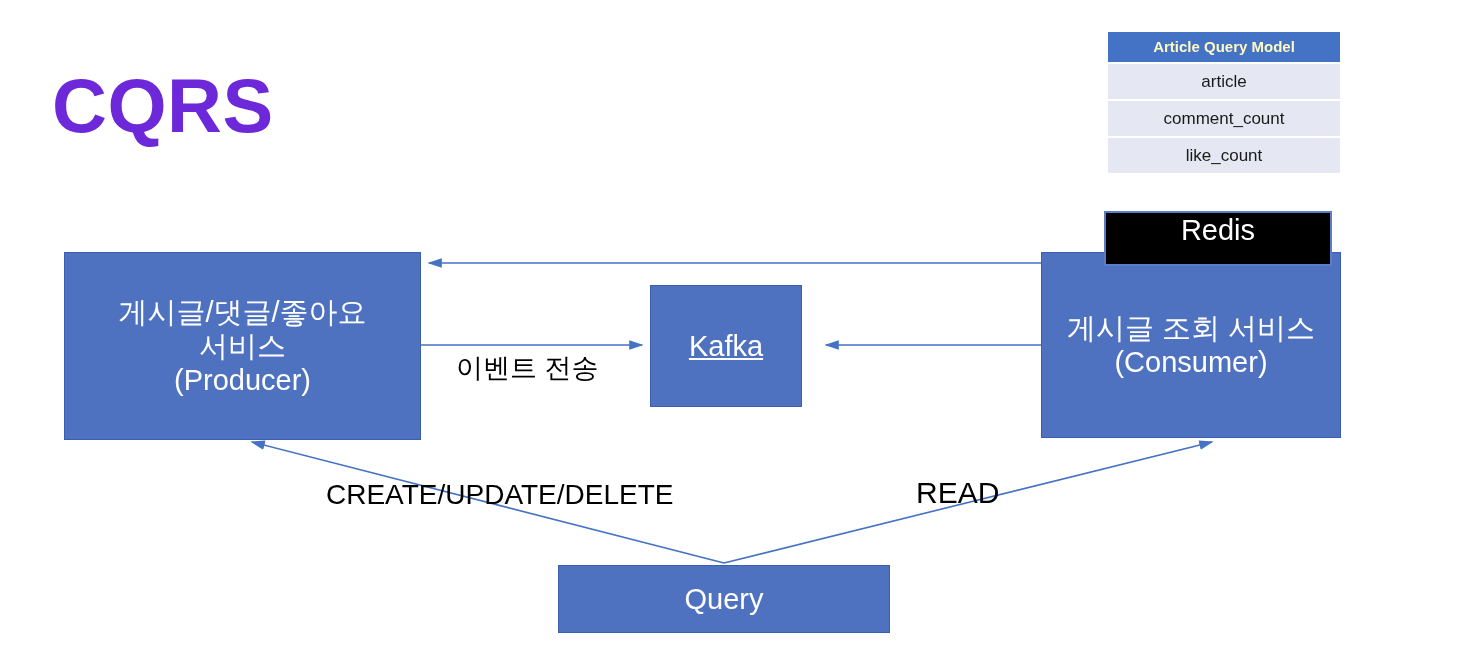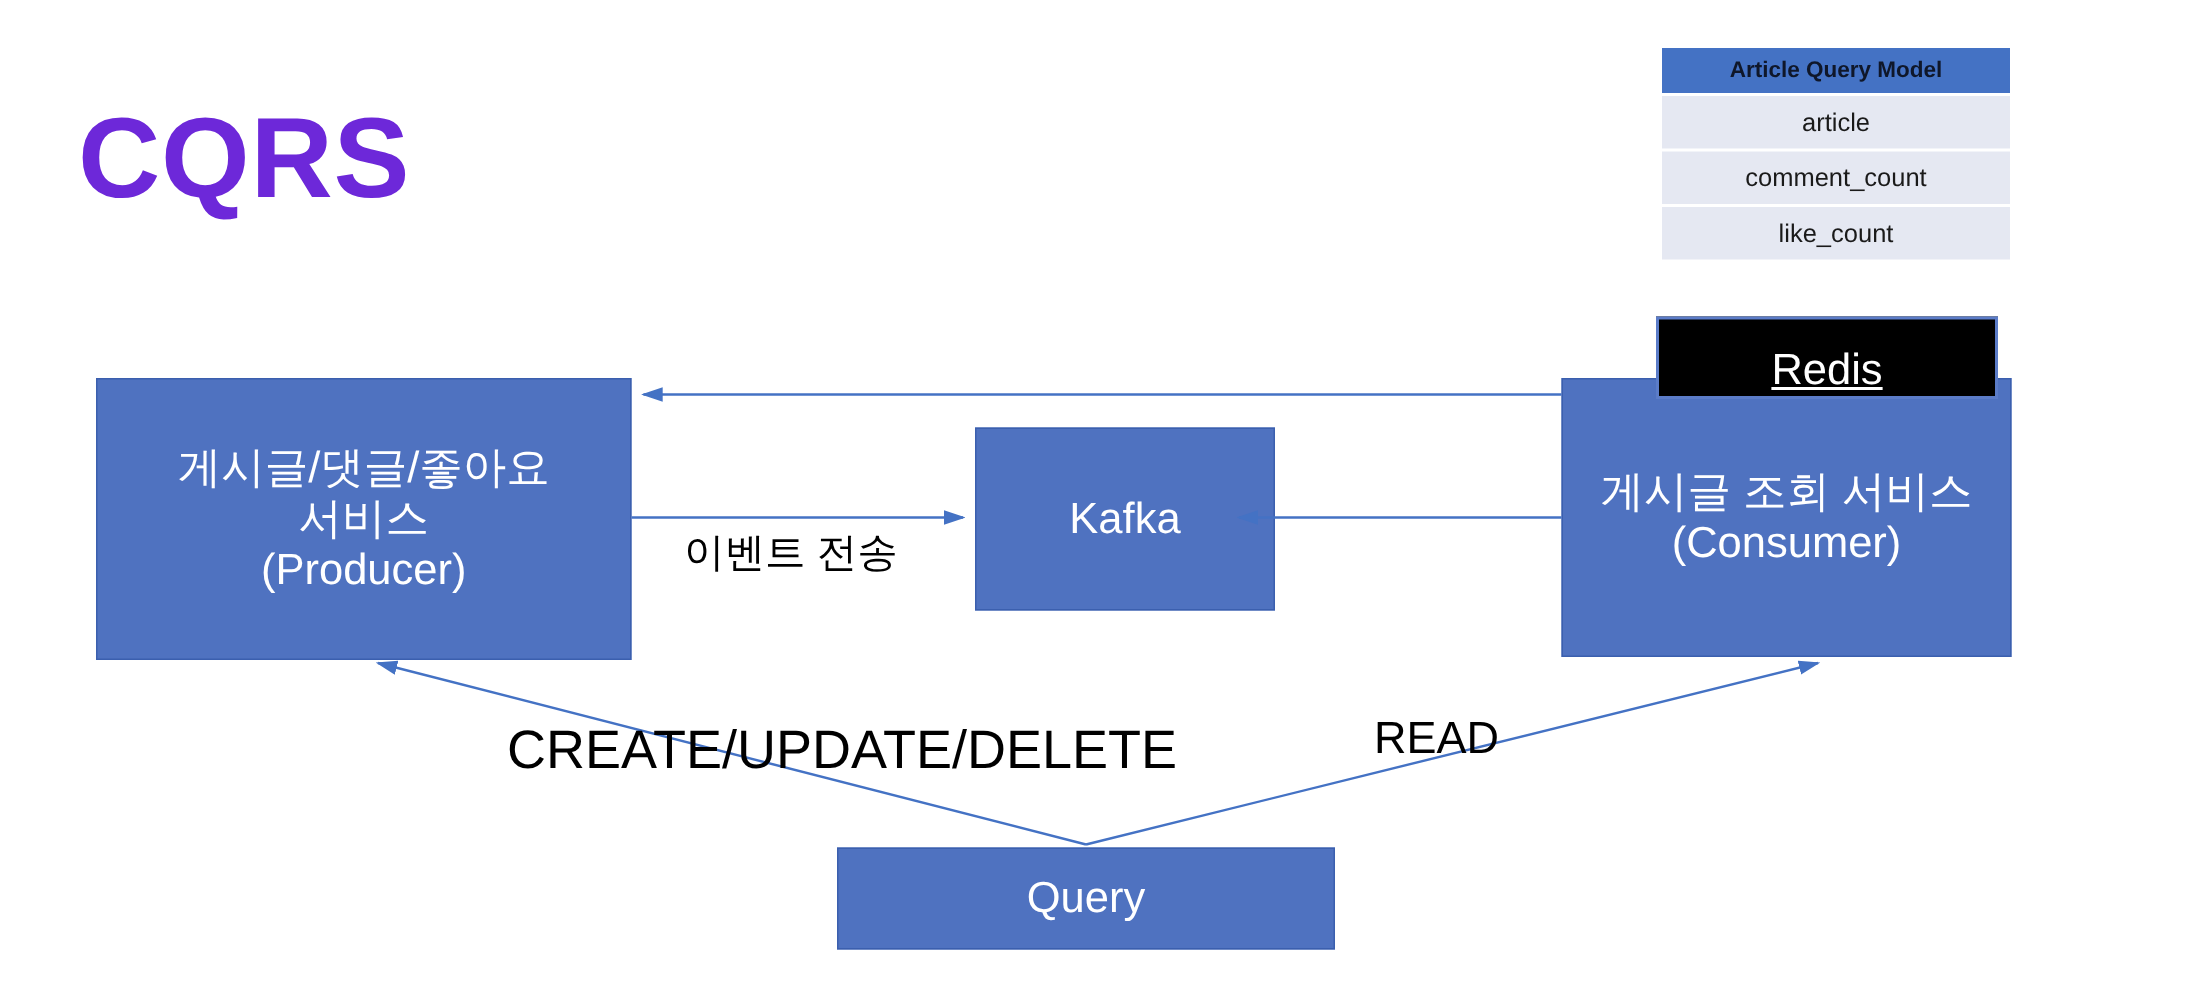--- a/index.html
+++ b/index.html
@@ -36,21 +36,21 @@
   
   #query-model-table {
     position: absolute;
     left: 1108px;
     top: 32px;
     width: 232px;
     border-collapse: collapse;
   }
   #query-model-table .tbl-header {
     background: #4472c4;
-    color: #0f172a;
+    color: #fef9c3;
     font-weight: bold;
     font-size: 15px;
     text-align: center;
     height: 28px;
     line-height: 28px;
   }
   #query-model-table .tbl-row {
     background: #e5e8f2;
     color: #1a1a1a;
     font-size: 17px;
@@ -80,23 +80,24 @@
   #box-producer {
     left: 64px;
     top: 252px;
     width: 357px;
     height: 188px;
     font-size: 29px;
   }
   #box-kafka {
     left: 650px;
     top: 285px;
-    width: 200px;
+    width: 152px;
     height: 122px;
     font-size: 29px;
+    text-decoration: underline;
   }
   #box-consumer {
     left: 1041px;
     top: 252px;
     width: 300px;
     height: 186px;
     font-size: 29px;
   }
   #box-client {
     left: 558px;
@@ -112,24 +113,23 @@
     left: 1104px;
     top: 211px;
     width: 228px;
     height: 55px;
     background: #000000;
     border: 2px solid #5b7cc8;
     box-sizing: border-box;
     color: #ffffff;
     font-size: 29px;
     display: flex;
-    align-items: flex-end;
+    align-items: flex-start;
     justify-content: center;
     z-index: 5;
-    text-decoration: underline;
   }
 
   
   #connectors {
     position: absolute;
     left: 0;
     top: 0;
     width: 1470px;
     height: 672px;
     pointer-events: none;
@@ -142,23 +142,23 @@
     color: #000000;
     white-space: nowrap;
     z-index: 4;
   }
   #label-event {
     left: 456px;
     top: 350px;
     font-size: 27px;
   }
   #label-write {
-    left: 338px;
+    left: 326px;
     top: 479px;
-    font-size: 36px;
+    font-size: 28px;
   }
   #label-read {
     left: 916px;
     top: 476px;
     font-size: 30px;
   }
 </style>
 </head>
 <body>
 

